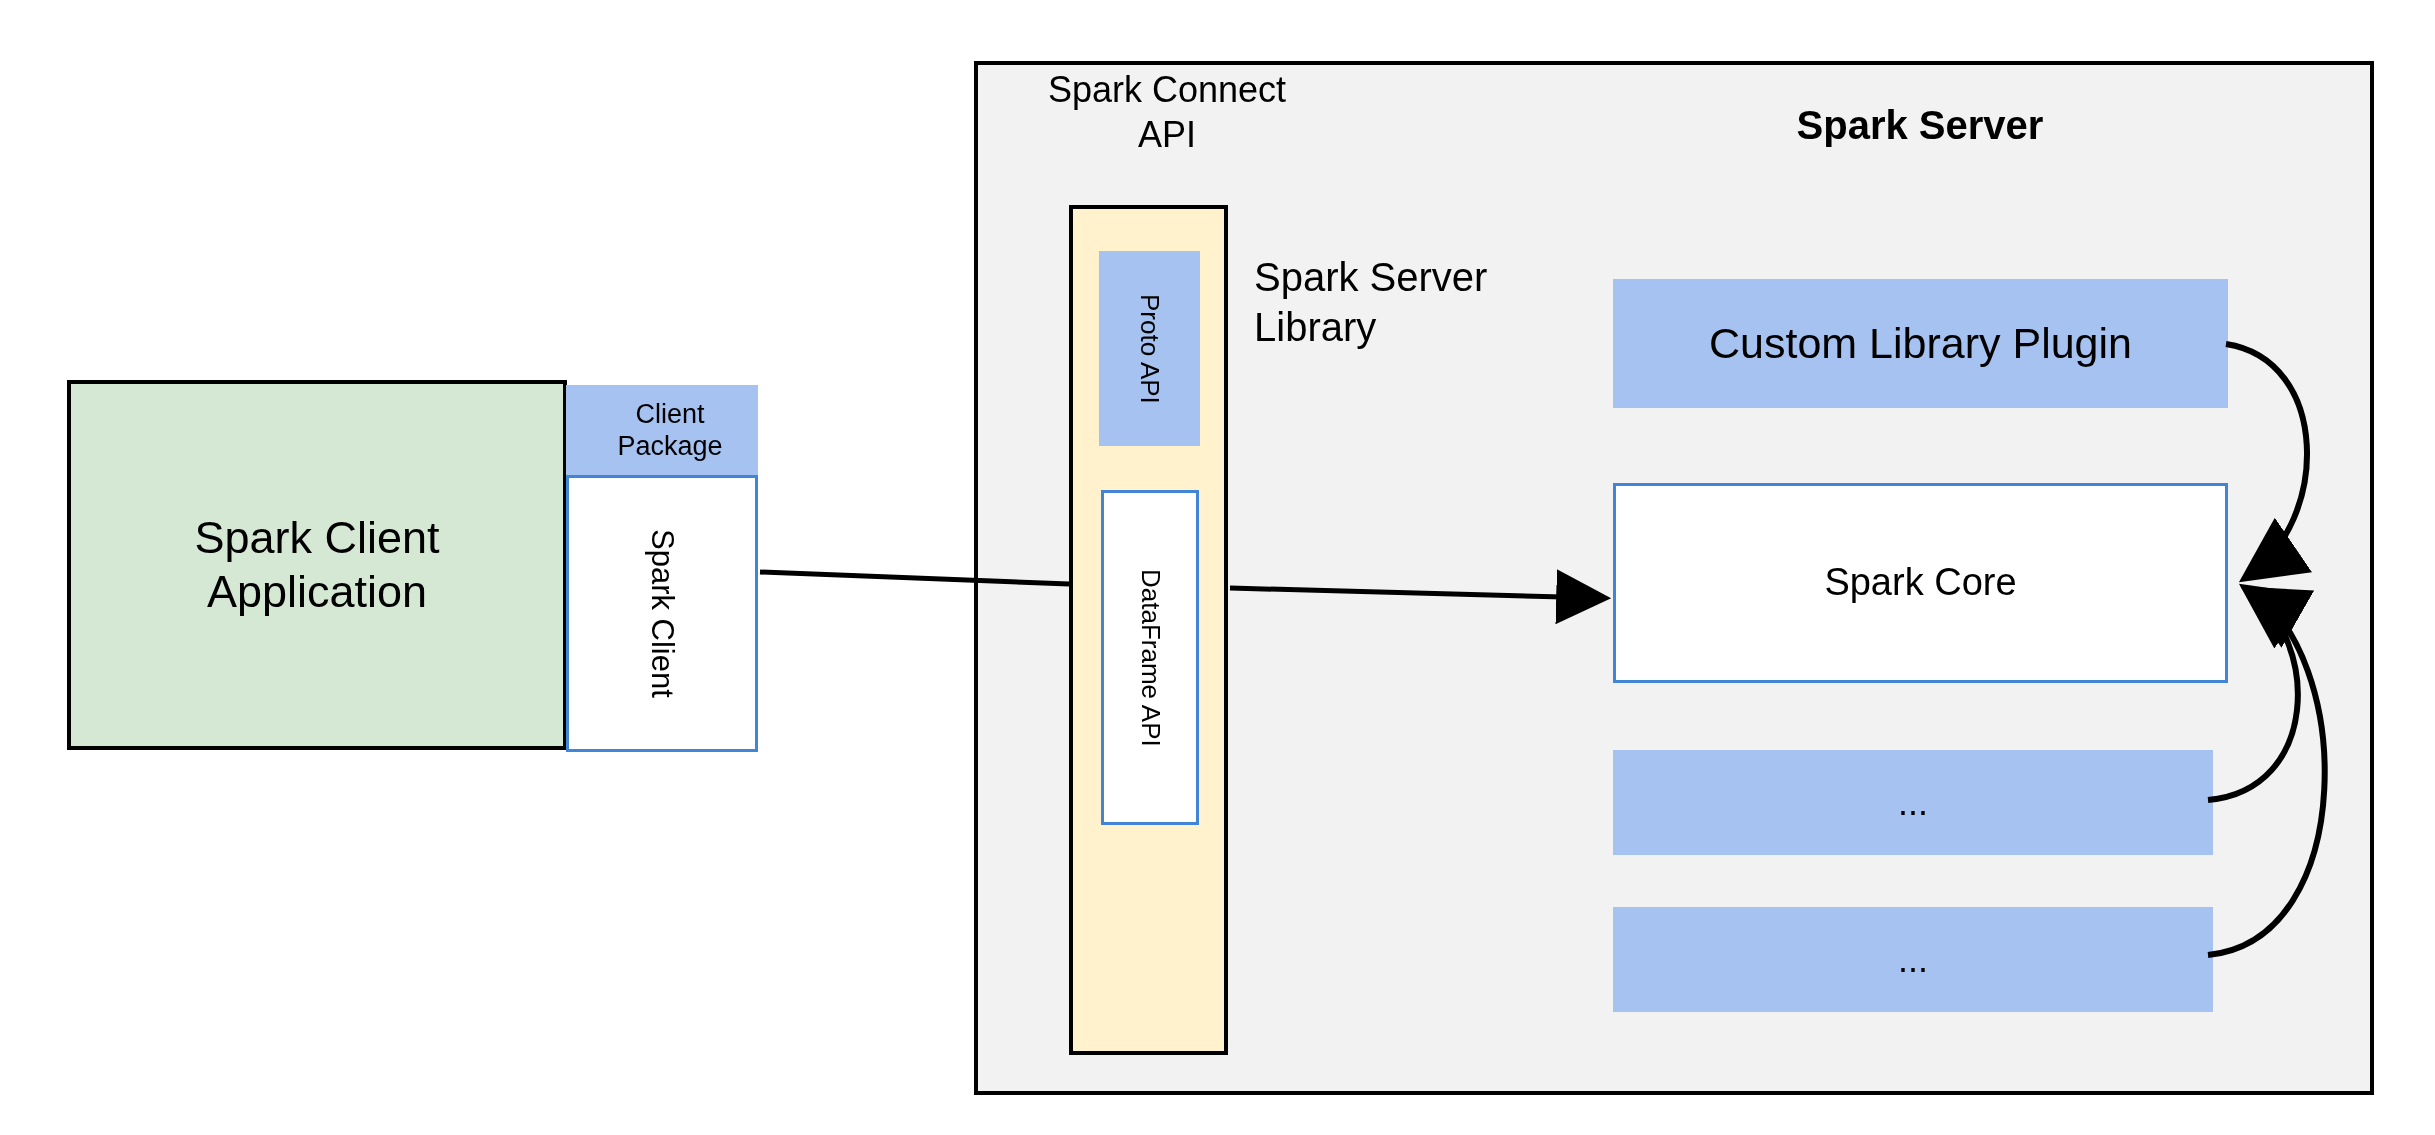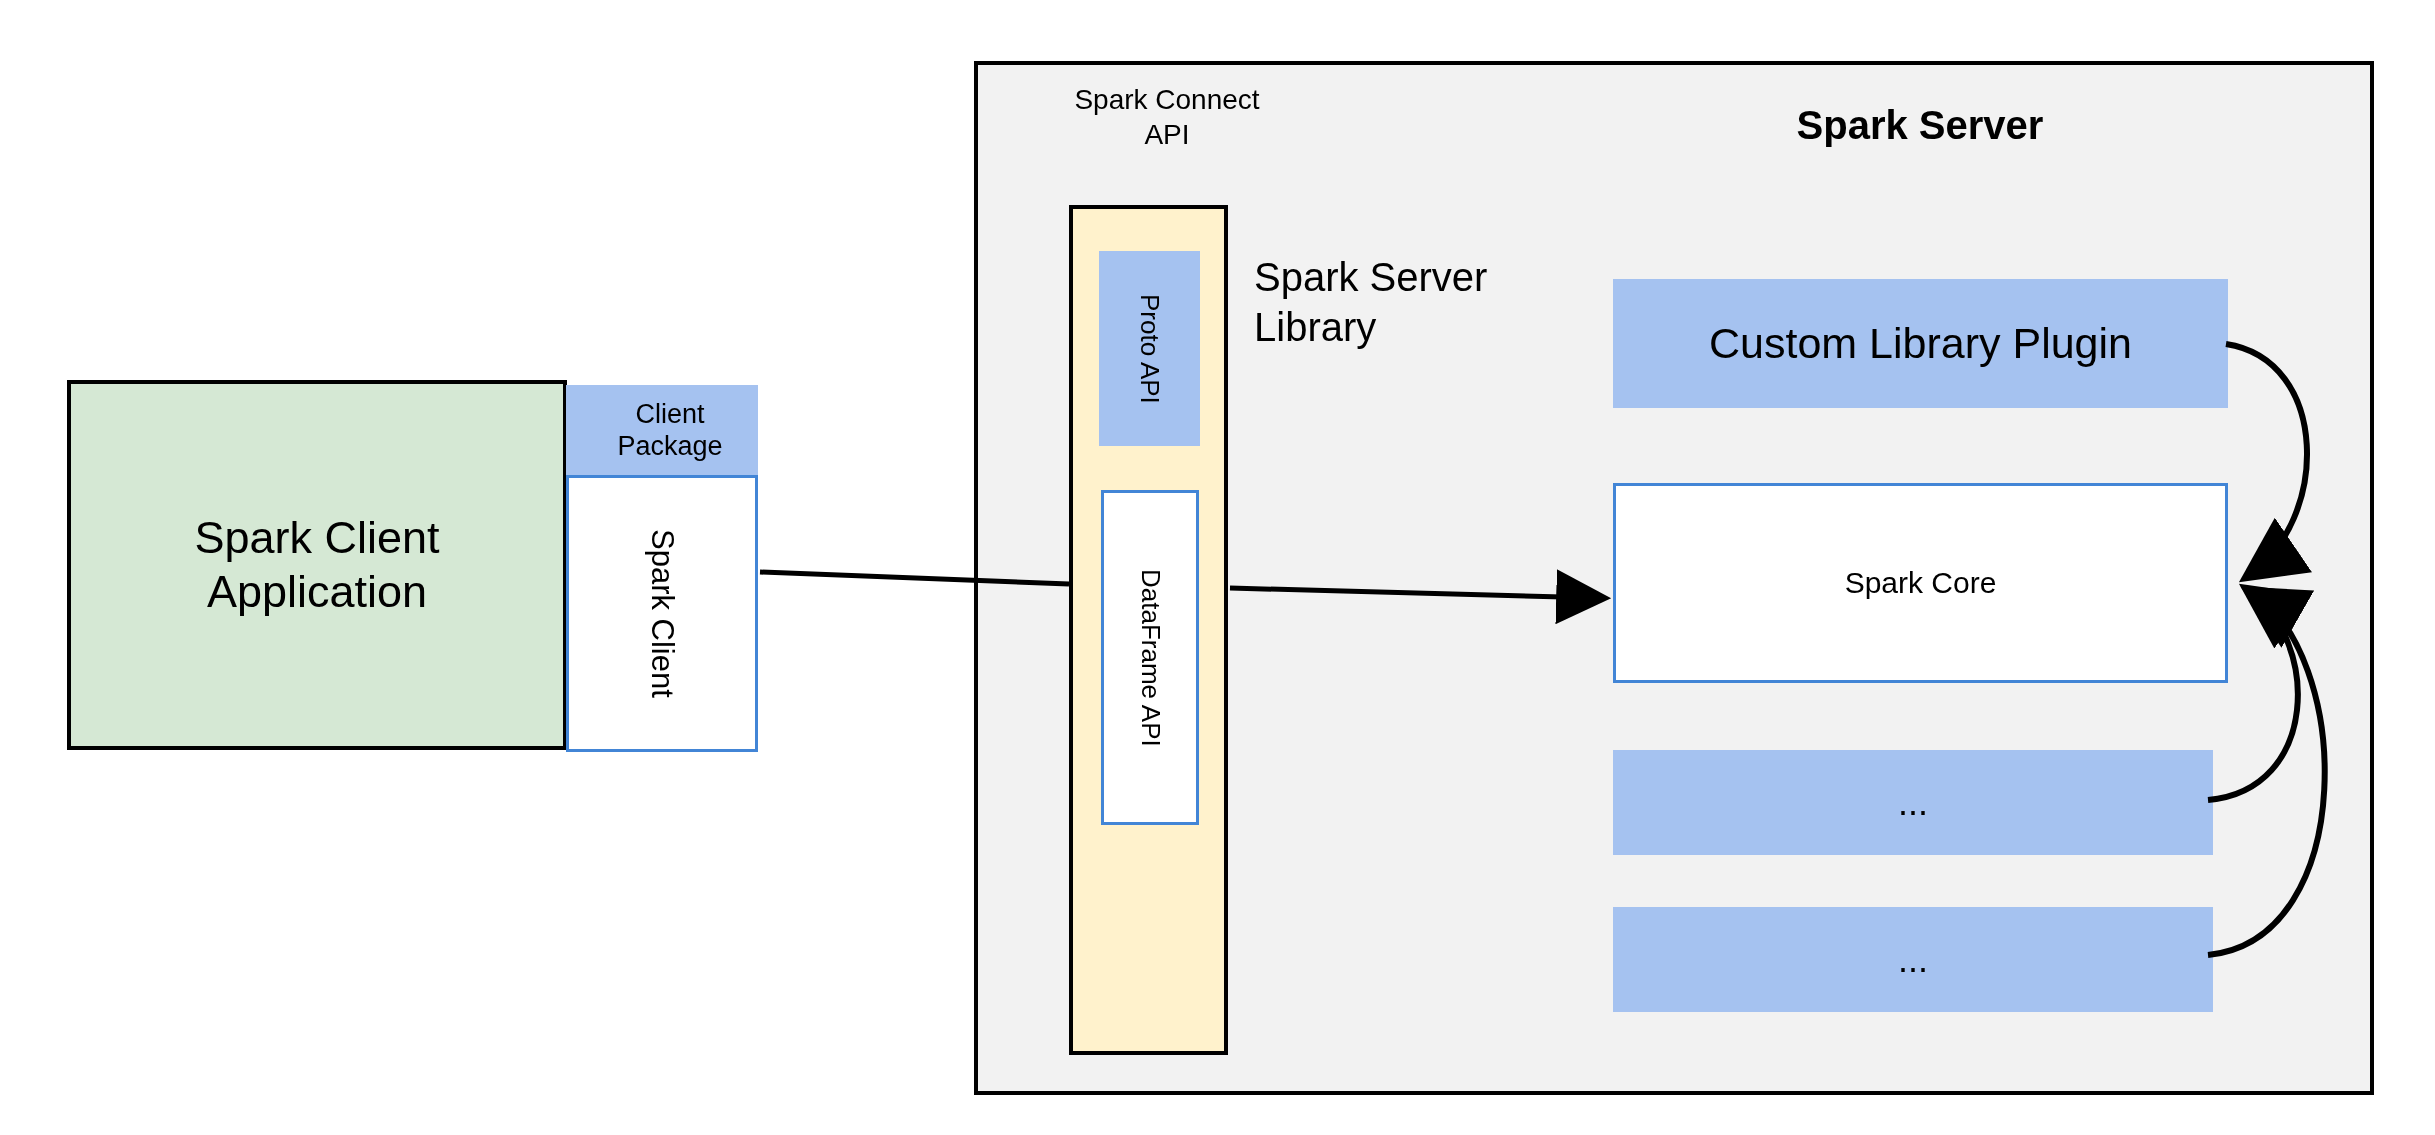--- a/index.html
+++ b/index.html
@@ -134,21 +134,21 @@
     font-size: 43px;
     border: none;
   }
   #spark-core {
     left: 1613px;
     top: 483px;
     width: 615px;
     height: 200px;
     background: #ffffff;
     border: 3px solid #4285d6;
-    font-size: 30px;
+    font-size: 38px;
   }
   #dots-1 {
     left: 1613px;
     top: 750px;
     width: 600px;
     height: 105px;
     background: #a5c2f0;
     font-size: 36px;
     border: none;
   }
@@ -158,23 +158,23 @@
     width: 600px;
     height: 105px;
     background: #a5c2f0;
     font-size: 36px;
     border: none;
   }
 
   
   #connect-api-label {
     left: 1022px;
-    top: 82px;
+    top: 67px;
     width: 290px;
-    font-size: 28px;
+    font-size: 36px;
     text-align: center;
   }
   #server-library-label {
     left: 1254px;
     top: 252px;
     width: 300px;
     font-size: 40px;
     text-align: left;
   }
   #server-title {

